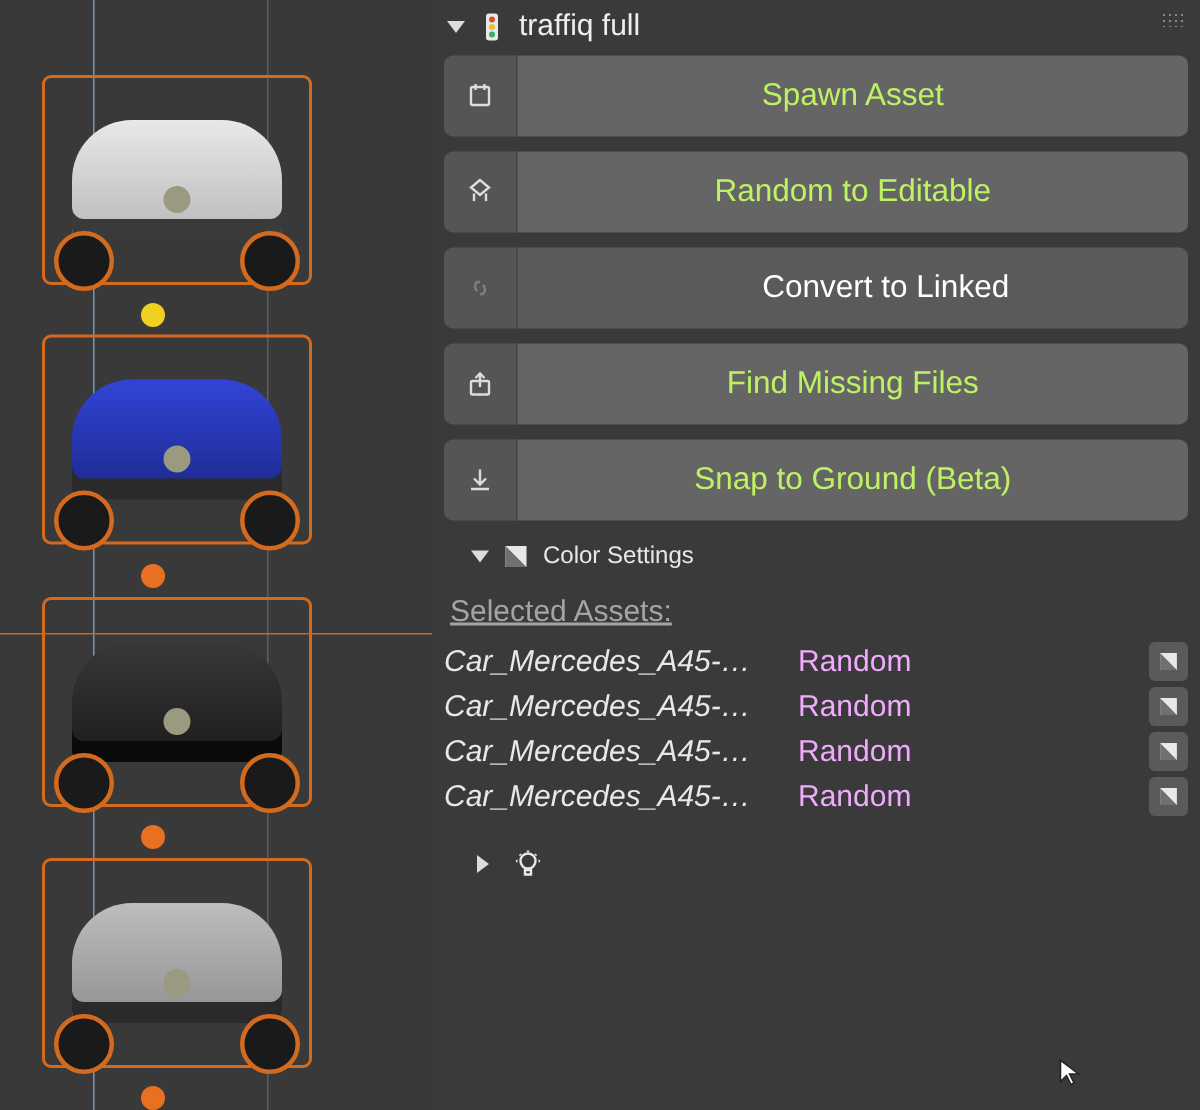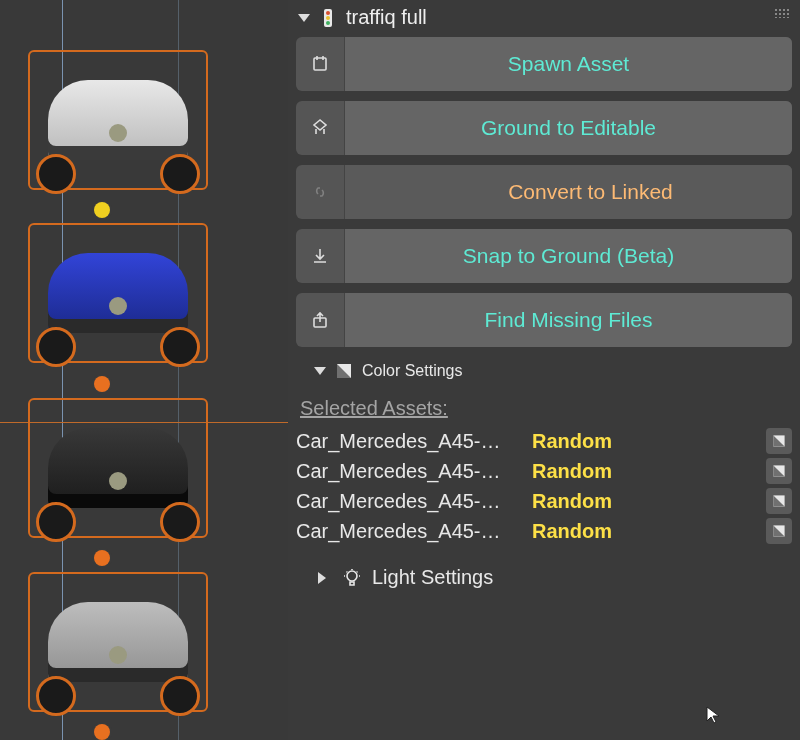--- a/index.html
+++ b/index.html
@@ -116,46 +116,46 @@
   }
   .btn-wrap.slim { height:44px; }
   .btn-icon {
     width:48px;
     display:flex; align-items:center; justify-content:center;
     color:#ddd;
   }
   .btn-icon svg { width:20px; height:20px; }
   .btn-label {
     flex:1; display:flex; align-items:center; justify-content:center;
-    background:#656565; color:#5eead4; font-size:21px;
+    background:#656565; color:#bef264; font-size:21px;
     border-left:1px solid #444;
   }
-  .btn-wrap.disabled .btn-label { background:#5a5a5a; color:#fdba74;padding-left:44px; }
+  .btn-wrap.disabled .btn-label { background:#5a5a5a; color:#ffffff;padding-left:44px; }
   .btn-wrap.disabled .btn-icon { color:#808080; }
   .btn-wrap.alt .btn-label { background:#555; }
 
   .subheader {
     display:flex; align-items:center; gap:8px;
     padding:4px 10px;
     font-size:16px;
   }
   .selected-label {
     color:#a4a4a4;
     padding:2px 0 6px 4px;
     font-size:20px;
     text-decoration:underline;
   }
   .asset-row {
     display:flex; align-items:center;
     gap:8px;
     padding:2px 0;
     font-size:20px;
   }
-  .asset-name { flex:0 0 228px; color:#e8e8e8; white-space:nowrap; overflow:hidden; text-overflow:ellipsis;}
-  .asset-mode { flex:1; color:#fde047;font-weight:bold; }
+  .asset-name { flex:0 0 228px; color:#e8e8e8; white-space:nowrap; overflow:hidden; text-overflow:ellipsis;font-style:italic;}
+  .asset-mode { flex:1; color:#f0abfc; }
   .asset-icon {
     width:26px; height:26px;
     background:#5a5a5a;
     border-radius:4px;
     display:flex; align-items:center; justify-content:center;
   }
   .asset-icon svg { width:16px; height:16px; }
 
   .light-header {
     display:flex; align-items:center; gap:10px;
@@ -234,49 +234,49 @@
       <div class="btn-label">Spawn Asset</div>
     </div>
 
     <div class="btn-wrap">
       <div class="btn-icon">
         <svg viewBox="0 0 20 20" fill="none" stroke="currentColor" stroke-width="1.6">
             <path d="M10 2L4 7l6 5 6-5z"></path>
             <path d="M6 11v5M14 11v5"></path>
           </svg>
       </div>
-      <div class="btn-label">Ground to Editable</div>
+      <div class="btn-label">Random to Editable</div>
     </div>
 
     <div class="btn-wrap disabled">
       <div class="btn-icon">
         <svg viewBox="0 0 20 20" fill="none" stroke="currentColor" stroke-width="1.6">
             <path d="M8 12a4 4 0 010-6h2M12 8a4 4 0 010 6h-2"></path>
           </svg>
       </div>
       <div class="btn-label">Convert to Linked</div>
-    </div>
-
-    <div class="btn-wrap">
-      <div class="btn-icon">
-        <svg viewBox="0 0 20 20" fill="none" stroke="currentColor" stroke-width="1.6">
-            <path d="M10 3v9M6 9l4 4 4-4M4 16h12"></path>
-          </svg>
-      </div>
-      <div class="btn-label">Snap to Ground (Beta)</div>
     </div>
 
     <div class="btn-wrap">
       <div class="btn-icon">
         <svg viewBox="0 0 20 20" fill="none" stroke="currentColor" stroke-width="1.6">
             <rect x="4" y="8" width="12" height="9" rx="1"></rect>
             <path d="M10 12V3M7 6l3-3 3 3"></path>
           </svg>
       </div>
       <div class="btn-label">Find Missing Files</div>
+    </div>
+
+    <div class="btn-wrap">
+      <div class="btn-icon">
+        <svg viewBox="0 0 20 20" fill="none" stroke="currentColor" stroke-width="1.6">
+            <path d="M10 3v9M6 9l4 4 4-4M4 16h12"></path>
+          </svg>
+      </div>
+      <div class="btn-label">Snap to Ground (Beta)</div>
     </div>
 
     <div class="subheader" style="padding-left:18px">
       <span class="disclosure"></span>
       <svg width="20" height="20" viewBox="0 0 20 20">
           <path d="M3 3h14v14H3z" fill="#e8e8e8"></path>
           <path d="M3 3l14 14H3z" fill="#707070"></path>
         </svg>
       <span>Color Settings</span>
     </div>
@@ -326,20 +326,19 @@
           </span>
       </div>
     </div>
 
     <div class="light-header">
       <span class="disclosure closed"></span>
       <svg width="20" height="20" viewBox="0 0 20 20" fill="none" stroke="#e8e8e8" stroke-width="1.6">
           <circle cx="10" cy="8" r="5"></circle>
           <path d="M8 14h4v3H8zM10 1v1M3 8H2M18 8h-1M4.5 3.5l.7.7M15.5 3.5l-.7.7"></path>
         </svg>
-      <span>Light Settings</span>
     </div>
   </div>
 
   <svg class="cursor-arrow" viewBox="0 0 14 18">
       <path d="M1 1l0 14 4-4 3 6 2-1-3-6 6 0z" fill="#fff" stroke="#222" stroke-width="1"></path>
     </svg>
 </div>
 
 </body></html>

